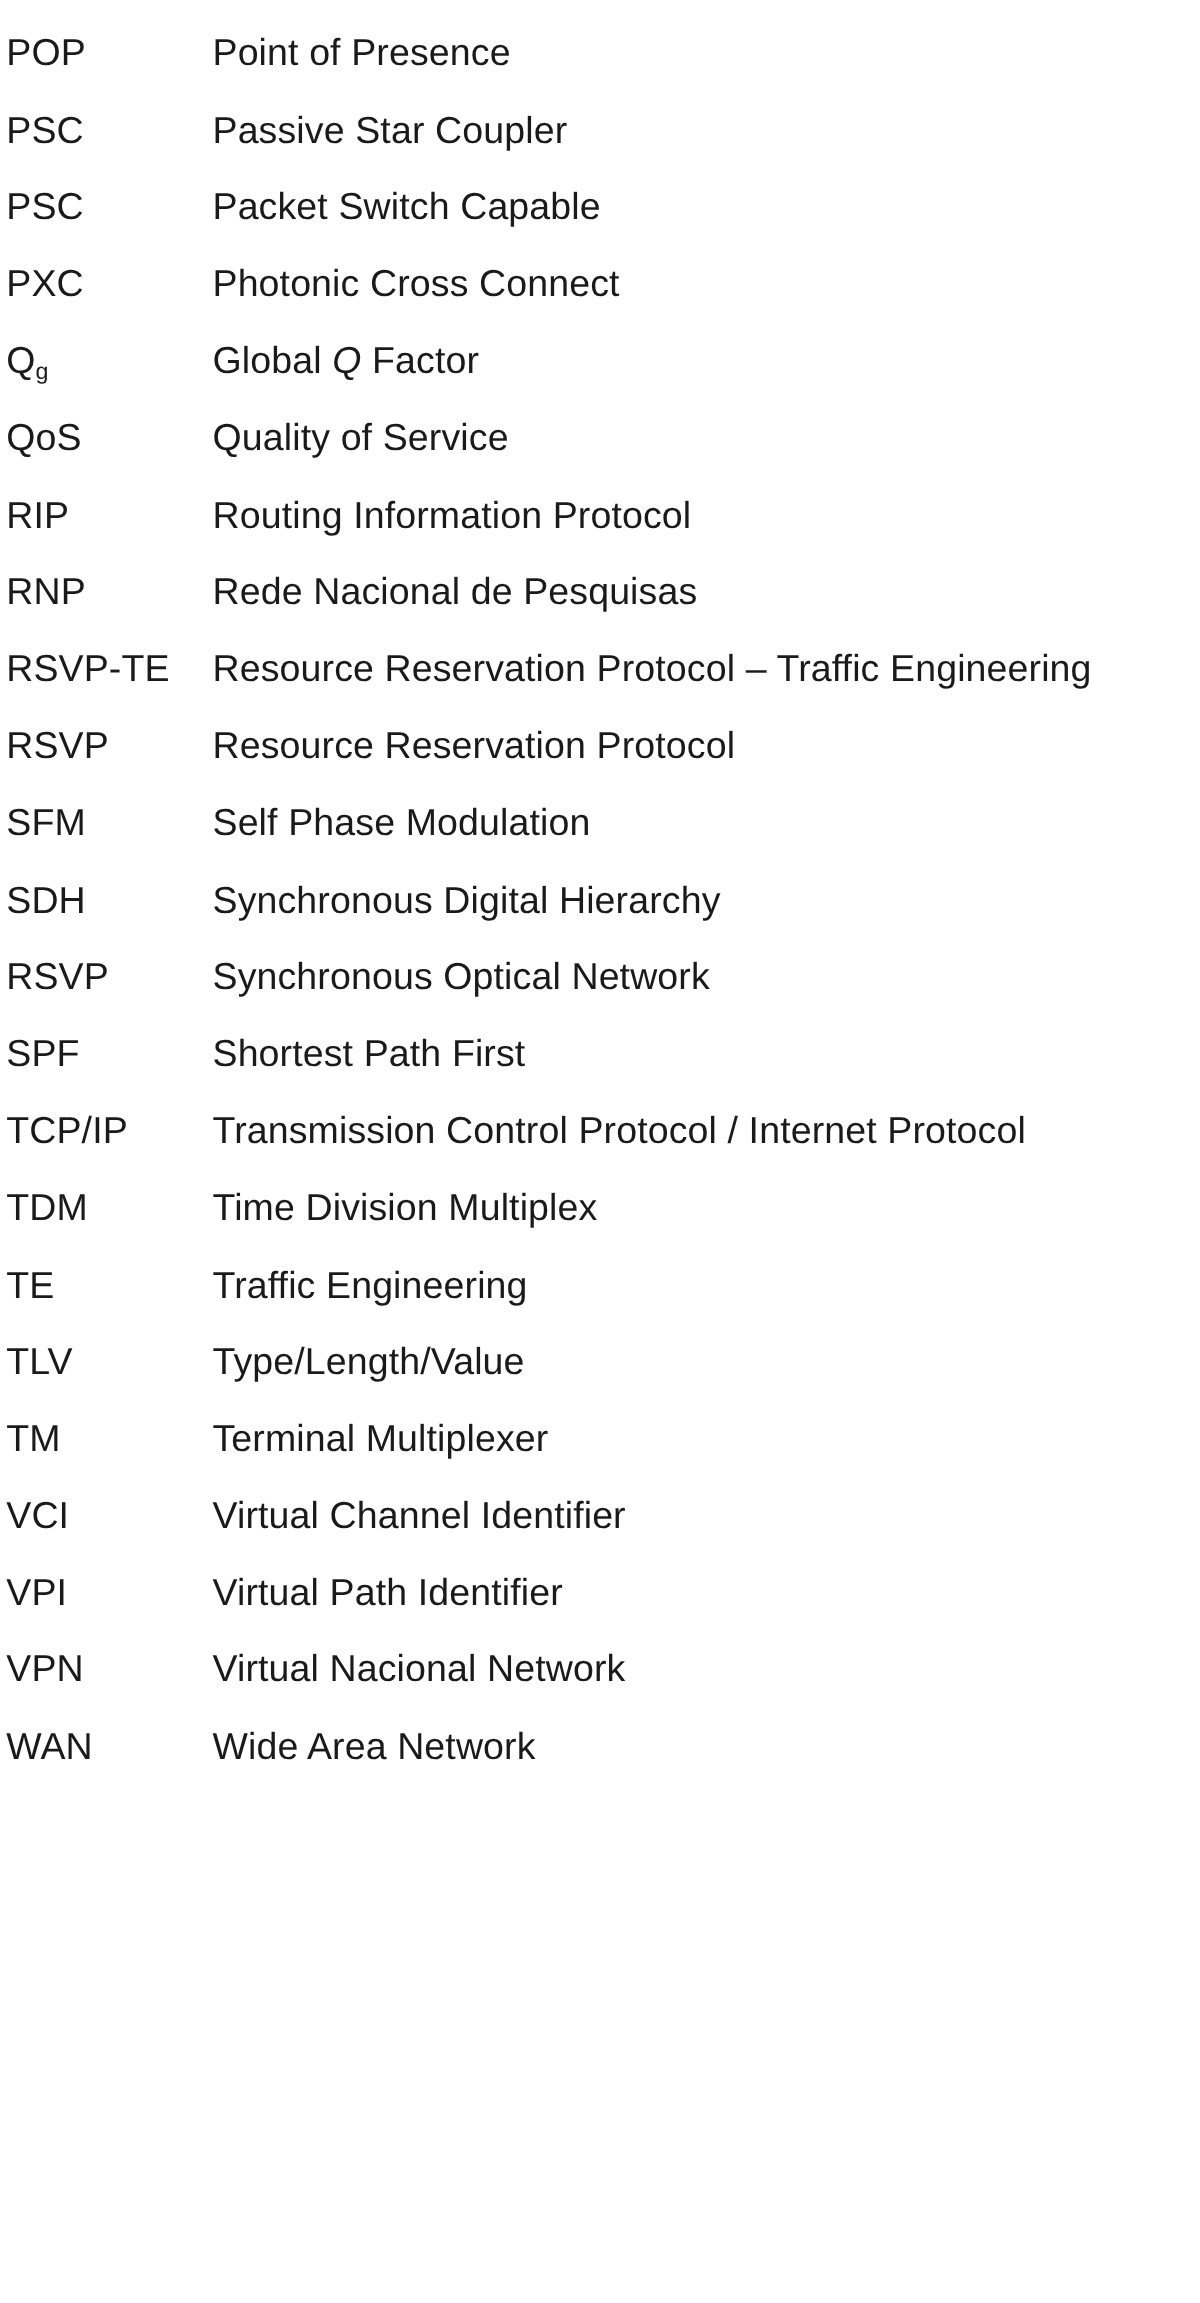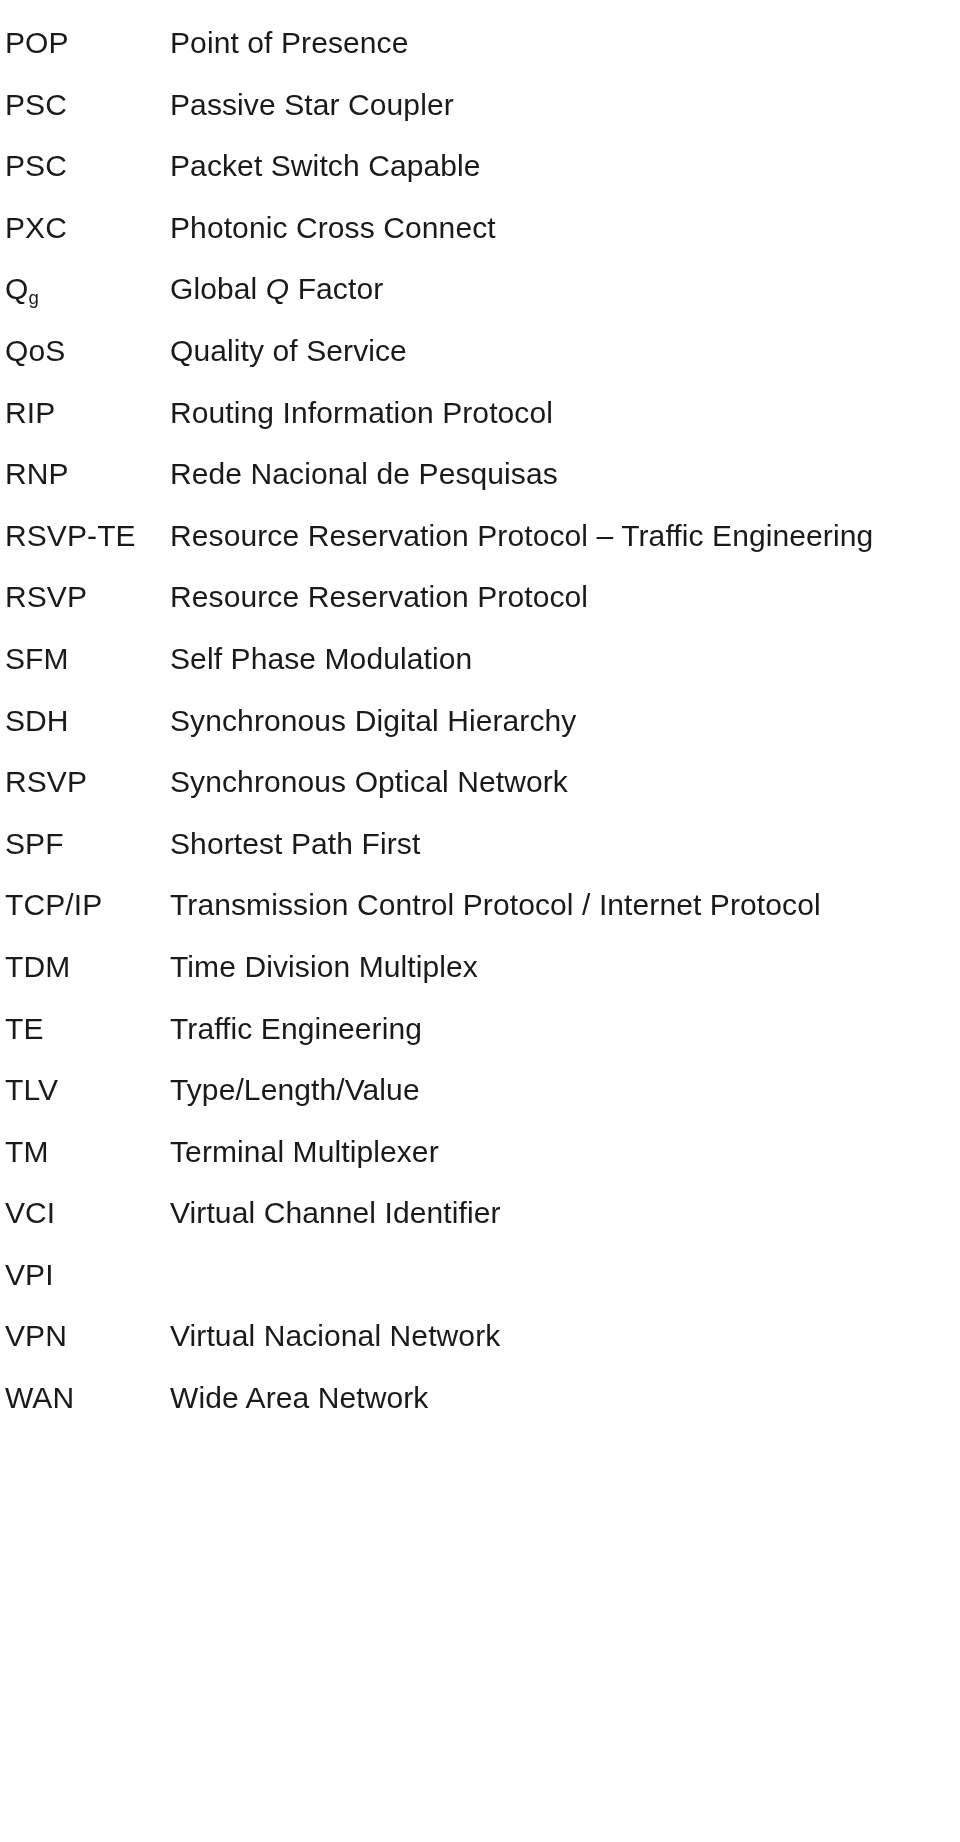--- a/index.html
+++ b/index.html
@@ -141,20 +141,21 @@
     <div class="glossary-row">
       <div class="term">TM</div>
       <div class="definition">Terminal Multiplexer</div>
     </div>
     <div class="glossary-row">
       <div class="term">VCI</div>
       <div class="definition">Virtual Channel Identifier</div>
     </div>
     <div class="glossary-row">
       <div class="term">VPI</div>
+      <div class="definition">Virtual Path Identifier</div>
     </div>
     <div class="glossary-row">
       <div class="term">VPN</div>
       <div class="definition">Virtual Nacional Network</div>
     </div>
     <div class="glossary-row">
       <div class="term">WAN</div>
       <div class="definition">Wide Area Network</div>
     </div>
   </div>

